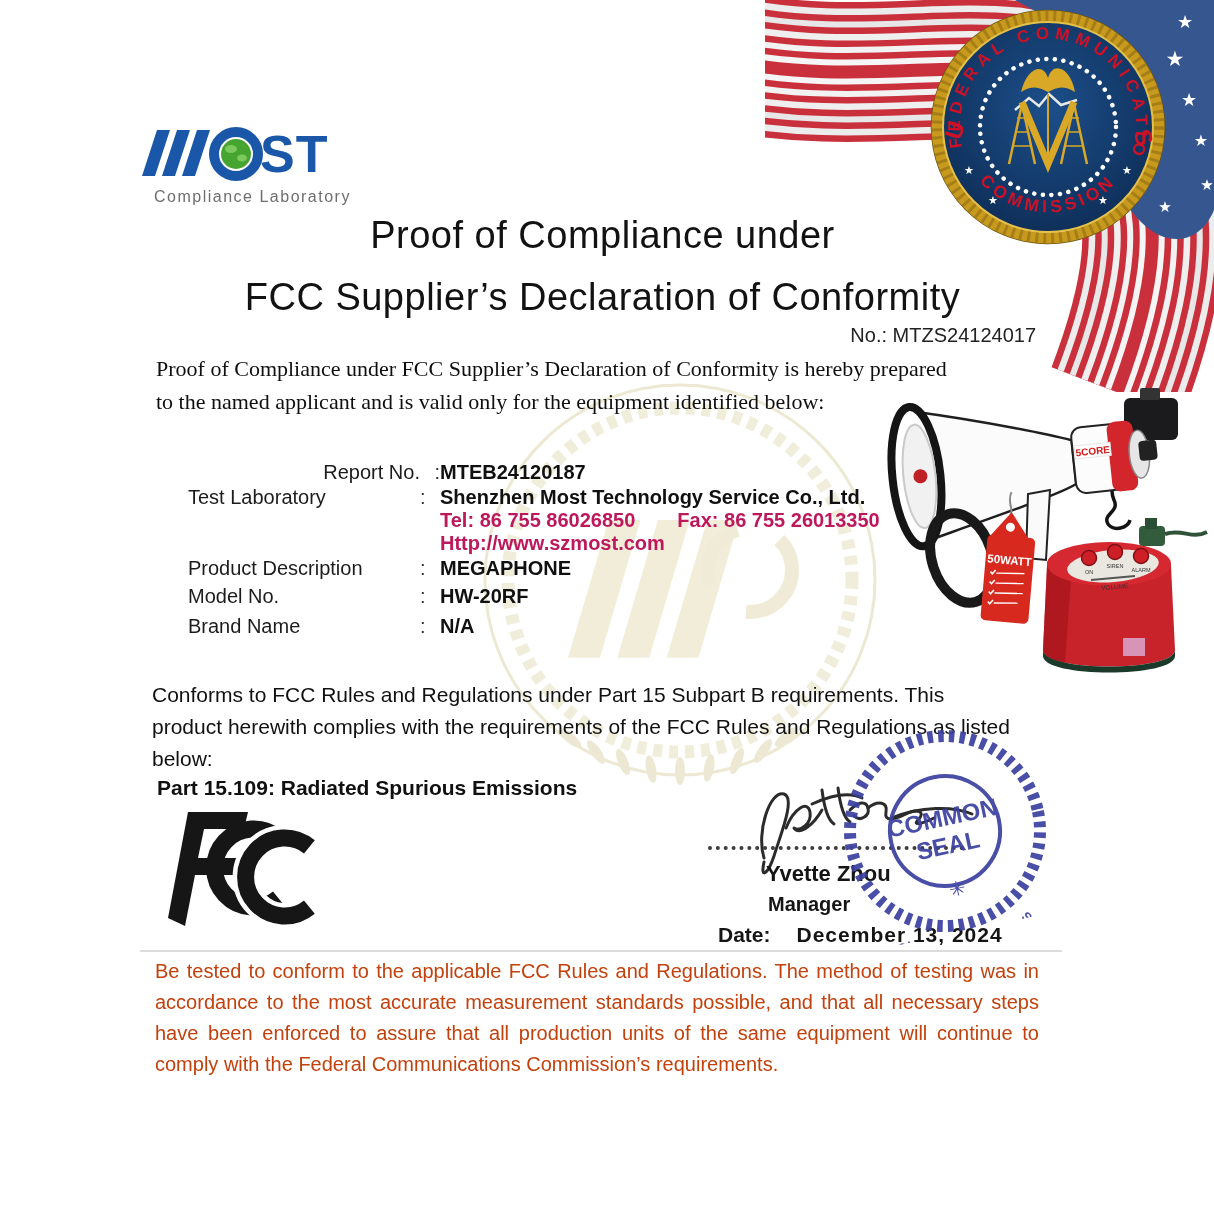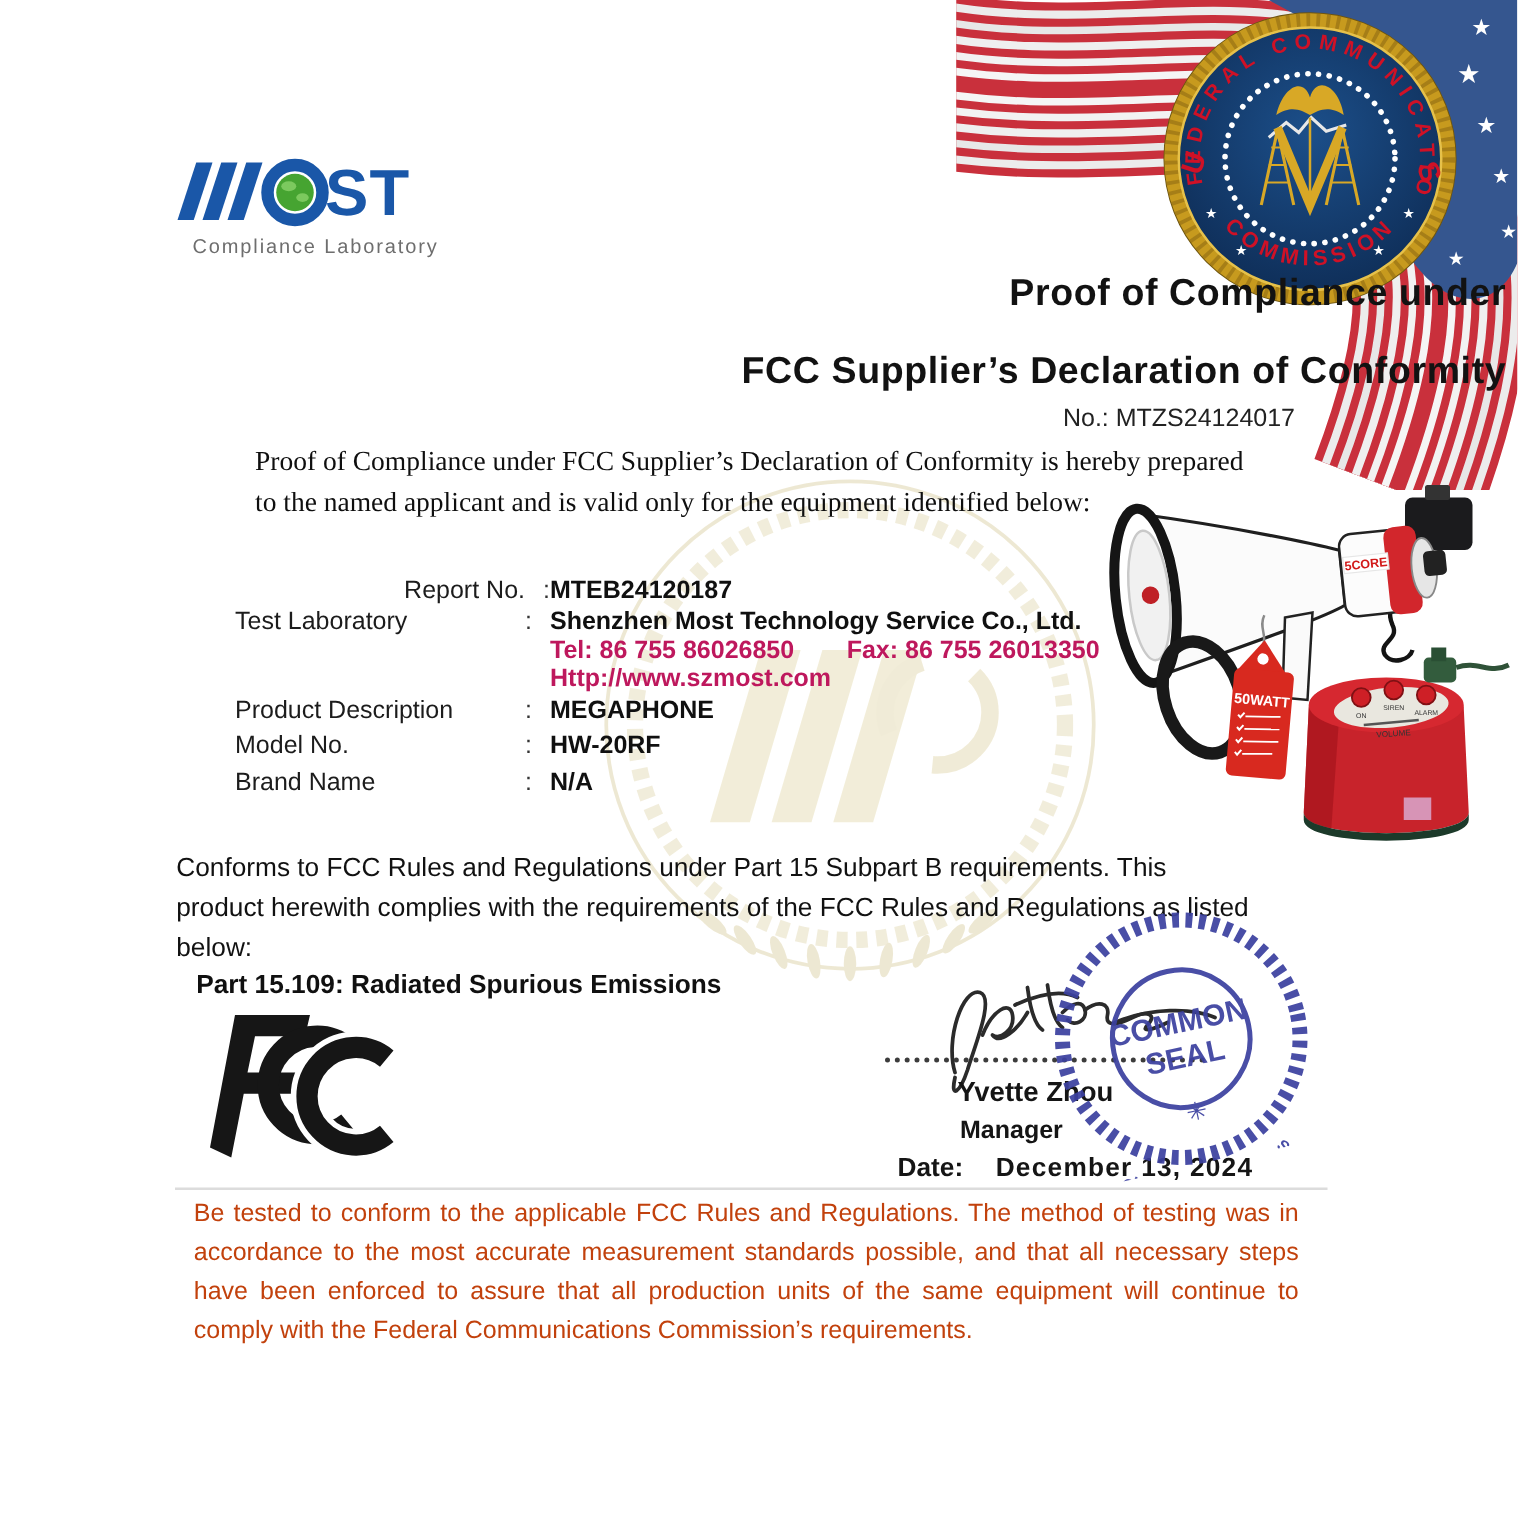--- a/index.html
+++ b/index.html
@@ -6,36 +6,36 @@
     font-family:"Liberation Sans",sans-serif;color:#151515;}
   .abs{position:absolute;}
   #page{position:relative;width:1214px;height:1214px;background:#ffffff;}
   .z0{z-index:0}.z1{z-index:1}.z2{z-index:2}.z3{z-index:3}
 
   
   .logo-wrap{left:140px;top:126px;width:230px;}
   .logo-sub{color:#6e6e6e;font-size:16px;letter-spacing:1.5px;margin-top:2px;padding-left:14px;}
 
   
-  .title{left:0;top:204px;width:1205px;text-align:right;font-weight:bold;font-size:30px;
+  .title{left:0;top:204px;width:1205px;text-align:center;font-weight:normal;font-size:38px;
     line-height:62px;color:#121212;letter-spacing:.5px;}
   .doc-no{left:598px;top:324px;width:438px;text-align:right;font-size:20px;color:#222;}
 
   .intro{left:156px;top:352px;width:806px;font-family:"Liberation Serif",serif;
-    font-size:22px;line-height:33px;color:#0f0f0f;margin-left:48px;}
+    font-size:22px;line-height:33px;color:#0f0f0f;}
 
   
   .drow{position:absolute;left:188px;font-size:20px;color:#1c1c1c;white-space:nowrap;}
   .drow .lab{display:inline-block;width:232px;}
   .drow .col{display:inline-block;width:20px;color:#333;}
   .drow .val{font-weight:bold;color:#101010;}
   .dval{position:absolute;left:440px;font-size:20px;font-weight:bold;color:#be185d;white-space:nowrap;}
   .telgap{display:inline-block;width:42px;}
 
-  .conf-p{left:141px;top:679px;width:862px;font-size:21px;line-height:32px;color:#111;}
+  .conf-p{left:152px;top:679px;width:862px;font-size:21px;line-height:32px;color:#111;}
   .part{position:absolute;left:157px;font-size:21px;font-weight:bold;color:#101010;white-space:nowrap;}
 
   
   .dotline{left:708px;top:846px;width:256px;border-bottom:4px dotted #3c3c3c;height:0;}
   .sig-name{left:766px;top:861px;font-size:22px;font-weight:bold;}
   .sig-role{left:768px;top:893px;font-size:20px;font-weight:bold;}
   .sig-date{left:718px;top:923px;font-size:21px;font-weight:bold;white-space:nowrap;}
   .sig-date .dv{margin-left:26px;letter-spacing:1px;}
 
   .sep-line{left:140px;top:950px;width:922px;height:2px;background:#dcdcdc;}

